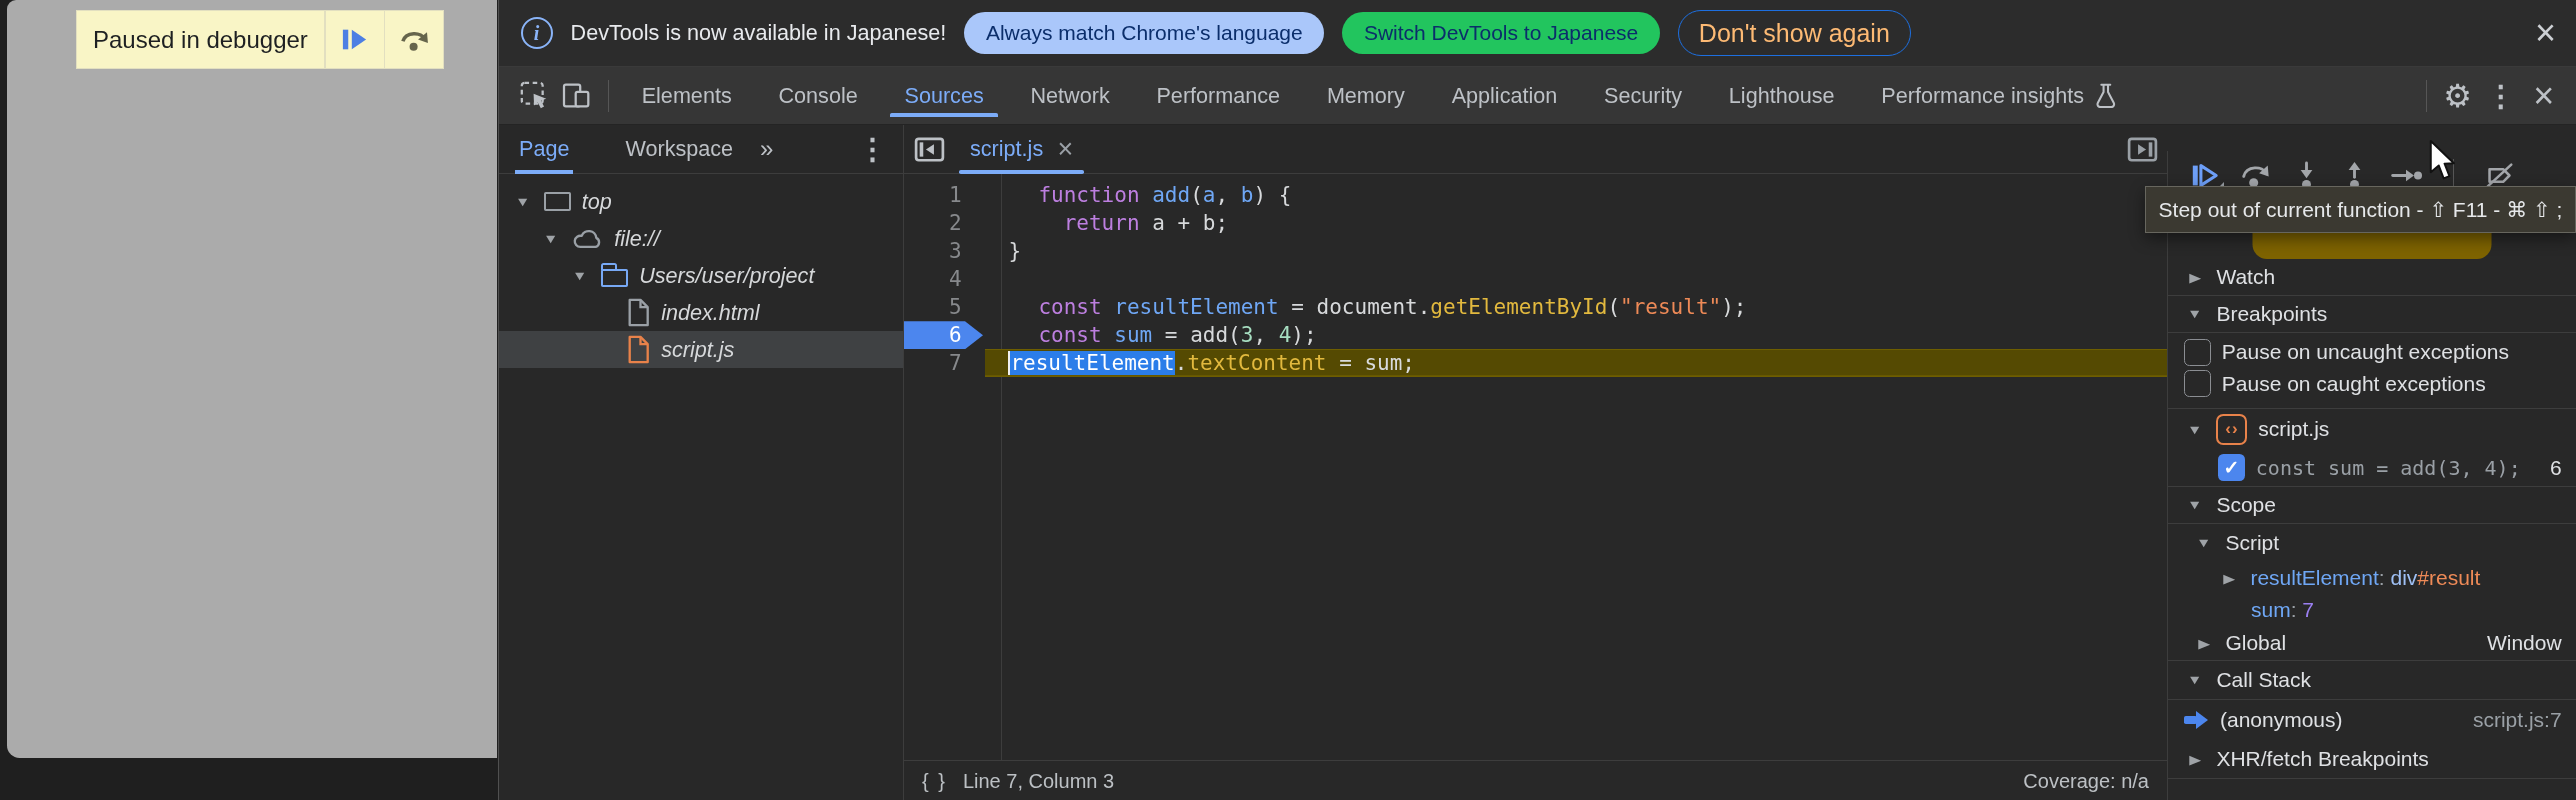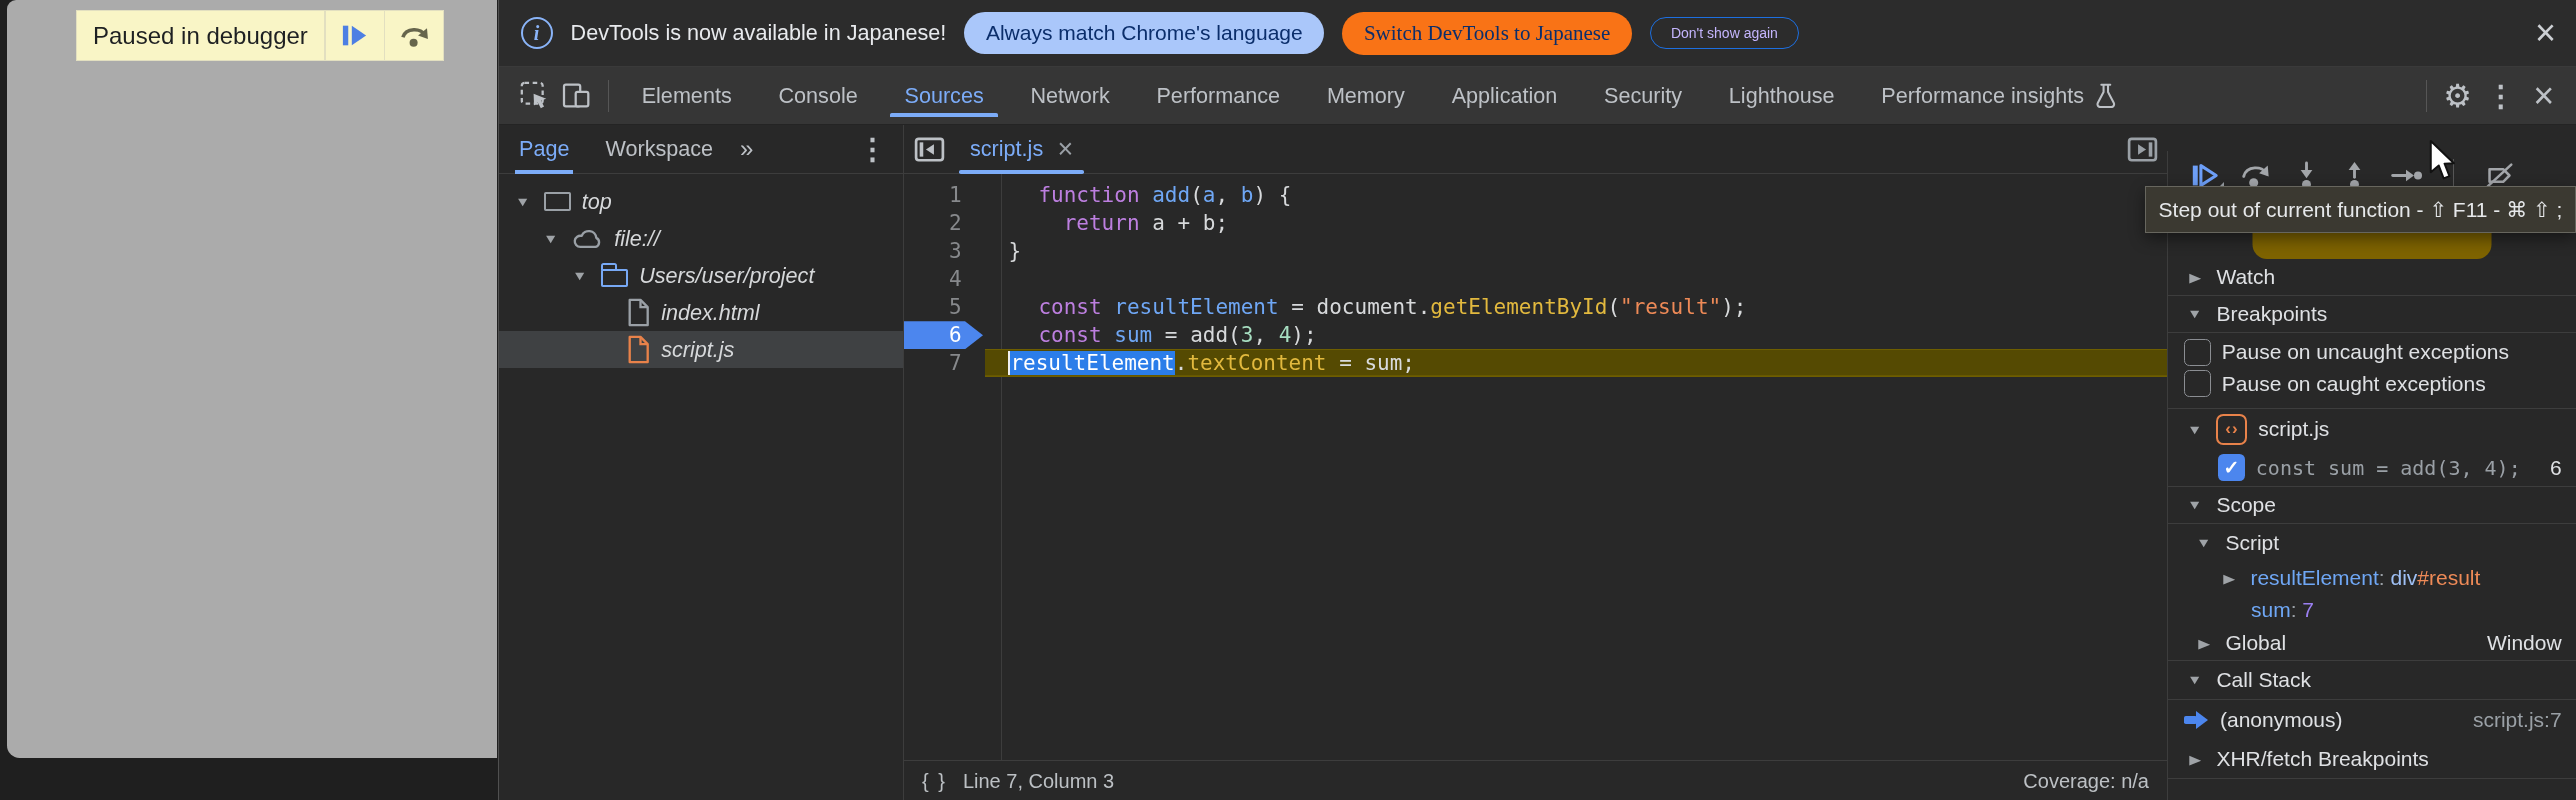--- a/index.html
+++ b/index.html
@@ -4,33 +4,33 @@
 <style>
   * { box-sizing: border-box; margin: 0; padding: 0; }
   html, body { width: 2576px; height: 801px; overflow: hidden; }
   body { position: relative; background: #1f1f1f; font-family: "Liberation Sans", sans-serif; color: #dfe1e4; }
   svg { display: block; }
 
   
   .page-area { position: absolute; left: 0; top: 0; width: 498px; height: 801px; background: #1f1f1f; }
   .page-surface { position: absolute; left: 7.2px; top: 0; width: 490px; height: 758px; background: #ababab; border-radius: 9px 0 0 12.6px; }
   .paused-banner { position: absolute; left: 76px; top: 10px; display: flex; gap: 1.8px; border: 1.8px solid #e2dfc0; background: #e2dfc0; }
-  .pb-cell { background: #f9f5c6; display: flex; align-items: center; justify-content: center; height: 49px; }
+  .pb-cell { background: #f9f5c6; display: flex; align-items: center; justify-content: center; height: 57px; }
   .pb-label { padding: 0 16px; font-size: 24px; color: #1e2022; white-space: nowrap; }
   .pb-btn { width: 58px; }
 
   
   .devtools { position: absolute; left: 498px; top: 0; width: 2078px; height: 801px; background: #282828; border-left: 1.8px solid #505050; display: flex; flex-direction: column; }
 
   
   .infobar { height: 67px; flex: 0 0 67px; background: #2c2c2c; border-bottom: 0.9px solid #3a3a3a; display: flex; align-items: center; gap: 18px; padding-left: 21.6px; }
   .info-icon { width: 32px; height: 32px; border: 2.7px solid #8ab4f8; border-radius: 50%; color: #8ab4f8; font-size: 20px; font-family: "Liberation Serif", serif; font-style: italic; font-weight: bold; display: flex; align-items: center; justify-content: center; flex: 0 0 32px; }
   .infobar-msg { color: #e8eaed; font-size: 21.6px; white-space: nowrap; }
   .btn-pill { background: #aac7fa; color: #0b2e6b; border-radius: 23.4px; padding: 9px 21.6px; font-size: 21px; white-space: nowrap; }
-  .btn-outline { border: 1.8px solid #1d6fe0; color: #c4b5fd; border-radius: 23.4px; padding: 7.2px 20px; font-size: 14px; white-space: nowrap; }
+  .btn-outline { border: 1.8px solid #1d6fe0; color: #fdba74; border-radius: 23.4px; padding: 7.2px 20px; font-size: 25px; white-space: nowrap; }
   .infobar-close { margin-left: auto; margin-right: 20px; color: #cdd0d4; font-size: 36px; line-height: 1; }
 
   
   .tabbar { height: 58px; flex: 0 0 58px; background: #363636; border-bottom: 0.9px solid #242424; display: flex; align-items: center; padding-left: 14.4px; }
   .icon-btn { width: 43px; height: 58px; display: flex; align-items: center; justify-content: center; }
   .vdivider { width: 0.9px; height: 32px; background: #565656; margin: 0 9px; }
   .tab { height: 42px; display: flex; align-items: center; padding: 0 23.4px; font-size: 21.6px; color: #bdc1c6; position: relative; white-space: nowrap; gap: 10.8px; }
   .tab.active { color: #7cacf8; }
   .tab.active::after { content: ""; position: absolute; left: 9px; right: 9px; bottom: 0; height: 3.6px; background: #7cacf8; border-radius: 1.8px 1.8px 0 0; }
   .tabbar-right { margin-left: auto; display: flex; align-items: center; padding-right: 10.8px; }
@@ -40,21 +40,21 @@
 
   
   .main { flex: 1; display: flex; min-height: 0; }
 
   
   .navigator { width: 405px; flex: 0 0 405px; border-right: 0.9px solid #3d3d3d; display: flex; flex-direction: column; }
   .nav-header { height: 49px; flex: 0 0 49px; border-bottom: 0.9px solid #3d3d3d; display: flex; align-items: center; font-size: 21.6px; padding-left: 20px; }
   .nav-tab { height: 49px; display: flex; align-items: center; position: relative; color: #bdc1c6; }
   .nav-tab.active { color: #7cacf8; }
   .nav-tab.active::after { content: ""; position: absolute; left: -3.6px; right: -3.6px; bottom: 0; height: 3.6px; background: #7cacf8; }
-  .nav-tab + .nav-tab { margin-left: 36px; }
+  .nav-tab + .nav-tab { margin-left: 56px; }
   .nav-more { margin-left: 27px; color: #bdc1c6; font-size: 24px; }
   .nav-kebab { margin-left: auto; margin-right: 16px; }
   .tree { padding-top: 9px; font-size: 21.6px; color: #d6d8da; font-style: italic; }
   .trow { height: 37px; display: flex; align-items: center; gap: 10.8px; }
   .trow.selected { background: #3f4143; }
   .caret { width: 21.6px; display: flex; justify-content: center; flex: 0 0 21.6px; }
   .caret::before { content: "▼"; font-size: 13.5px; color: #9fa3a7; transform: scale(1.15, 0.95); }
   .caret.right::before { content: "▶"; }
   .ind1 { padding-left: 12.6px; } .ind2 { padding-left: 41px; } .ind3 { padding-left: 70px; } .ind4 { padding-left: 128px; }
   .frame-icon { width: 27px; height: 19px; border: 2.7px solid #9aa0a6; border-radius: 1.8px; }
@@ -136,21 +136,21 @@
     </div>
   </div>
 </div>
 
 <div class="devtools">
 
   <div class="infobar">
     <span class="info-icon">i</span>
     <span class="infobar-msg">DevTools is now available in Japanese!</span>
     <button class="btn-pill" style="border:none; font-family:inherit;">Always match Chrome's language</button>
-    <button class="btn-pill" style="border:none; font-family:Liberation Serif, serif; background:#f97316;">Switch DevTools to Japanese</button>
+    <button class="btn-pill" style="border:none; font-family:Liberation Sans, sans-serif; background:#22c55e;">Switch DevTools to Japanese</button>
     <button class="btn-outline" style="background:transparent; font-family:inherit;">Don't show again</button>
     <span class="infobar-close">×</span>
   </div>
 
   <div class="tabbar">
     <span class="icon-btn">
       <svg width="29" height="29" viewBox="0 0 32 32">
           <rect x="2" y="2" width="23" height="23" rx="3" stroke="#bdc1c6" stroke-width="2.5" fill="none" stroke-dasharray="5 4"></rect>
           <path d="M15 14 L29 19.5 L23 21.5 L26.5 28 L23 30 L19.5 23.5 L15.5 27 Z" fill="#bdc1c6"></path>
         </svg>

